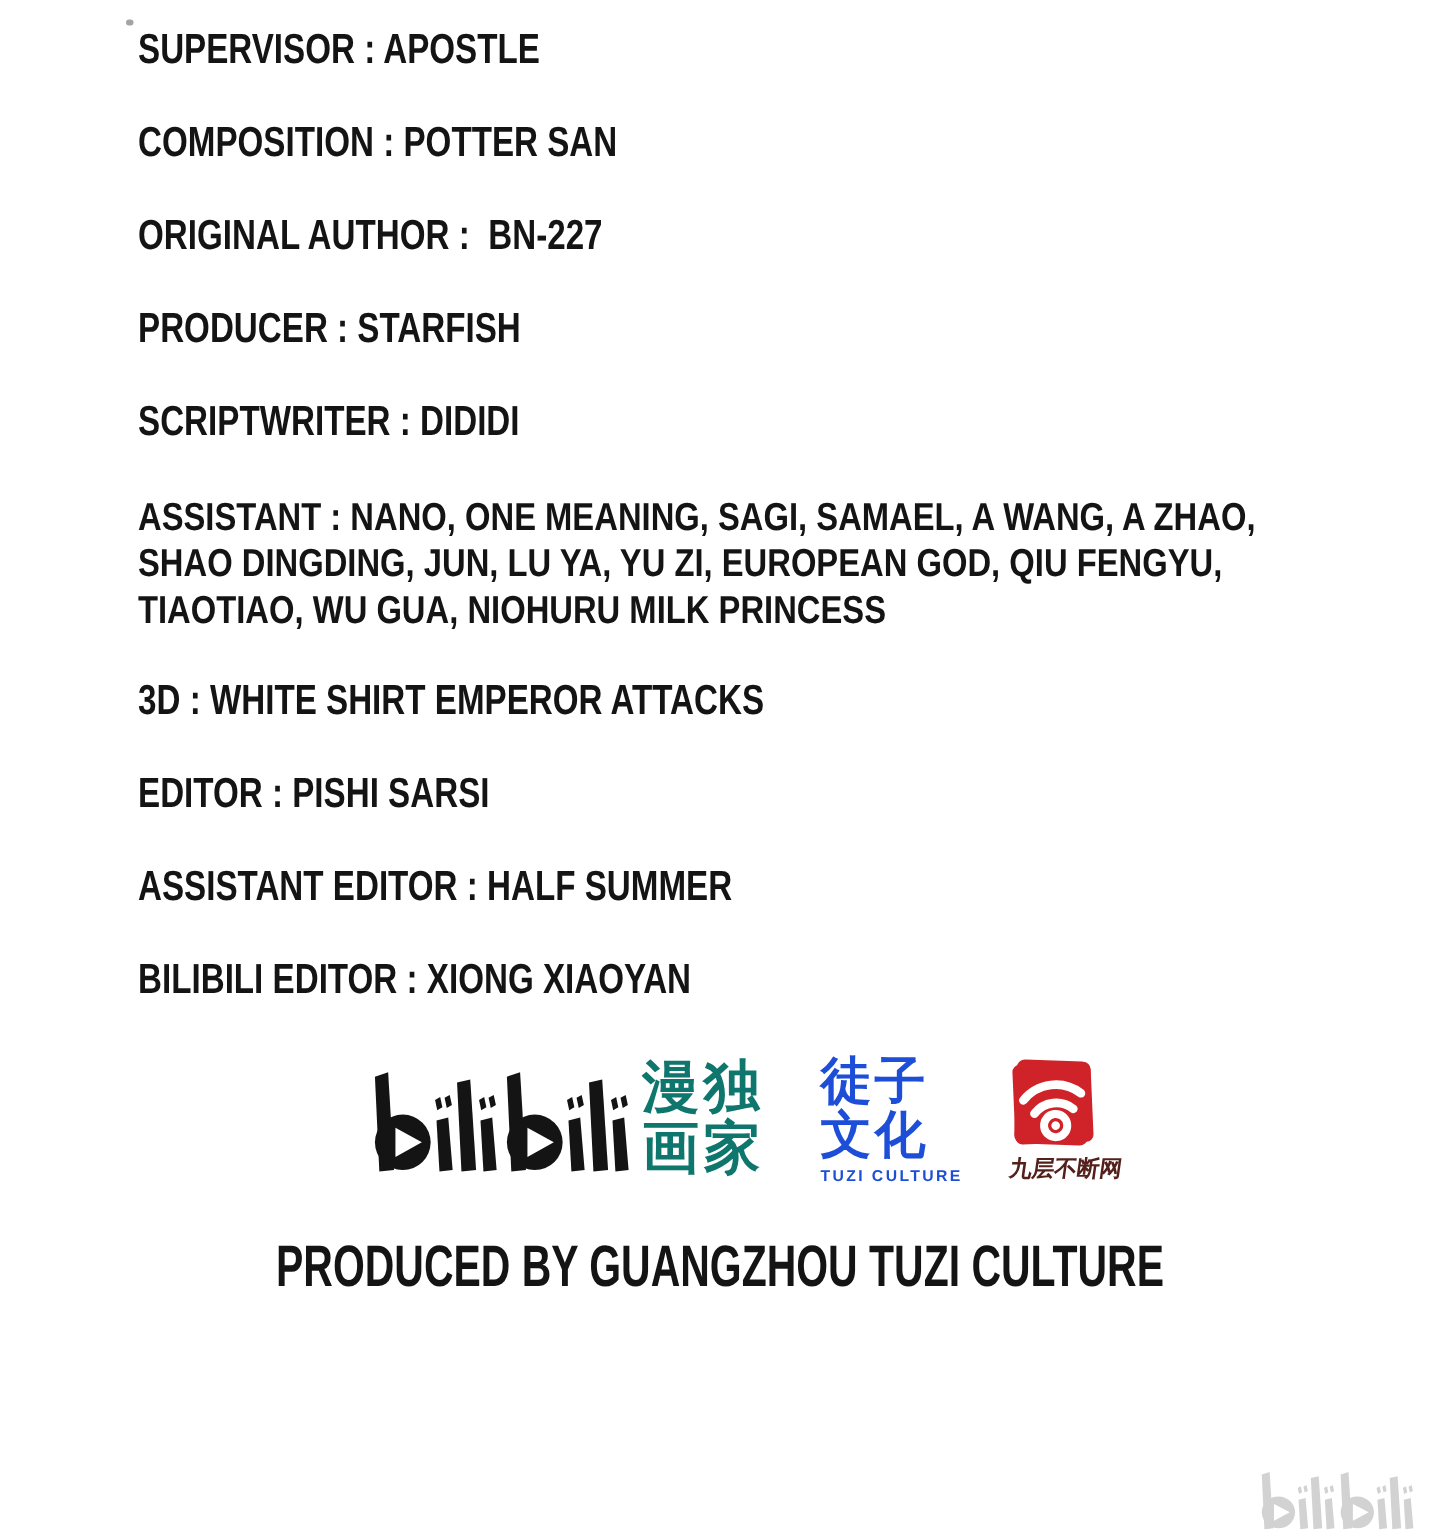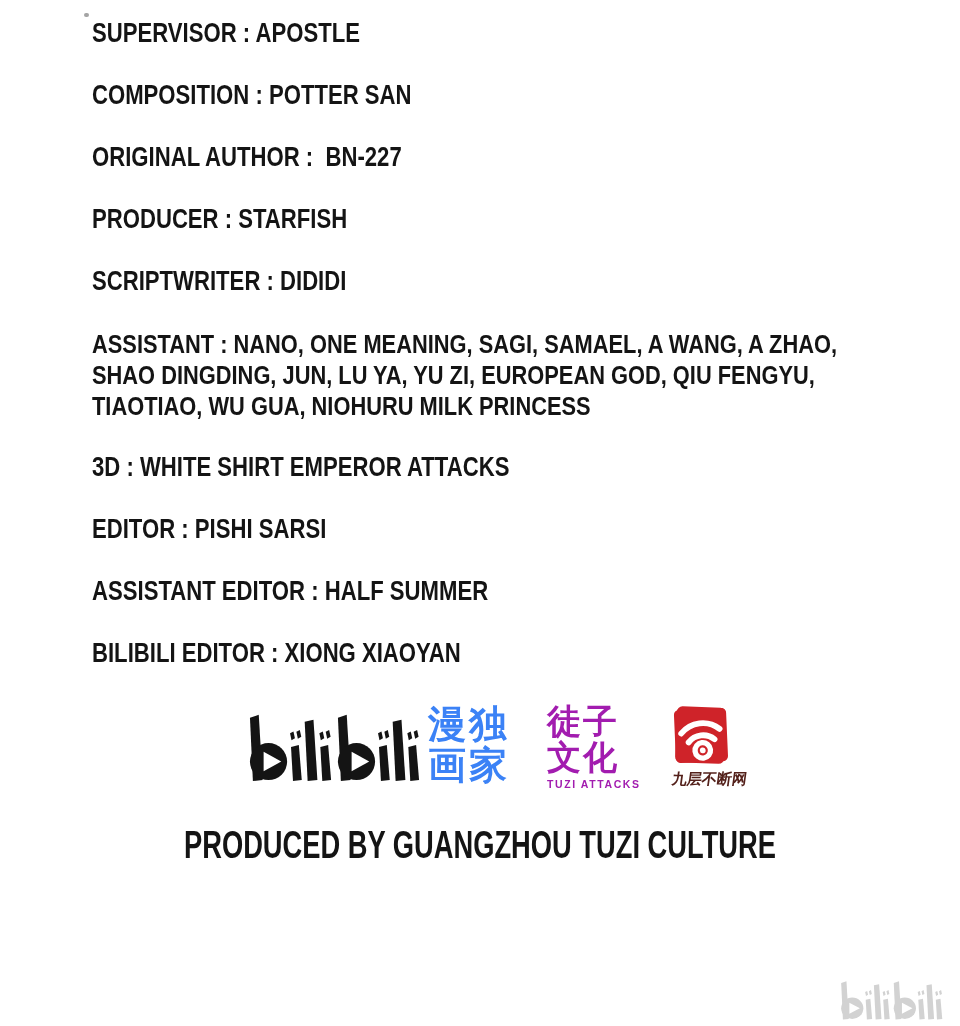--- a/index.html
+++ b/index.html
@@ -32,29 +32,29 @@
   }
   .logos{
     margin:36px 0 0 248px;
     height:95px;
     display:flex;
     align-items:flex-start;
   }
   .bili-main{color:#141414;margin-top:6px;flex:none;}
   .hanzi-grid{
     margin-left:6px;flex:none;
-    font-weight:700;color:#3b82f6;
+    font-weight:700;color:#0f766e;
     font-size:38px;line-height:41px;letter-spacing:3px;
     font-family:"DejaVu Sans",sans-serif;
     margin-top:1px;
   }
   .hanzi-grid div{white-space:nowrap;}
   .tuzi{
     margin-left:37px;flex:none;
-    color:#a21caf;font-weight:700;
+    color:#1d4ed8;font-weight:700;
     font-family:"DejaVu Sans",sans-serif;
     text-align:left;
   }
   .tuzi .zi{font-size:34px;line-height:36px;letter-spacing:2px;white-space:nowrap;}
   .tuzi .cap{
     font-size:10.5px;line-height:12px;letter-spacing:1.6px;margin-top:3px;
     font-family:"Liberation Sans",sans-serif;white-space:nowrap;
   }
   .seal-col{margin-left:31px;flex:none;text-align:center;}
   .seal-col svg{display:block;margin-top:2px;}
@@ -137,21 +137,21 @@
     </svg>
 
     <div class="hanzi-grid">
       <div>漫独</div>
       <div>画家</div>
     </div>
 
     <div class="tuzi">
       <div class="zi">徒子</div>
       <div class="zi">文化</div>
-      <div class="cap">TUZI ATTACKS</div>
+      <div class="cap">TUZI CULTURE</div>
     </div>
 
     <div class="seal-col">
       <svg viewBox="0 0 60 64" width="58" height="62">
         <g fill="#cf2329">
           <rect x="3" y="4" width="54" height="55" rx="5" transform="rotate(-2.5 30 32)"></rect>
           <rect x="4" y="2" width="51" height="58" rx="6" transform="rotate(2 30 32)"></rect>
         </g>
         <g stroke="#fff" fill="none" stroke-linecap="round" transform="rotate(-7 30 32)">
           <path d="M10,27 A28.5,28.5 0 0 1 50,27" stroke-width="6"></path>

